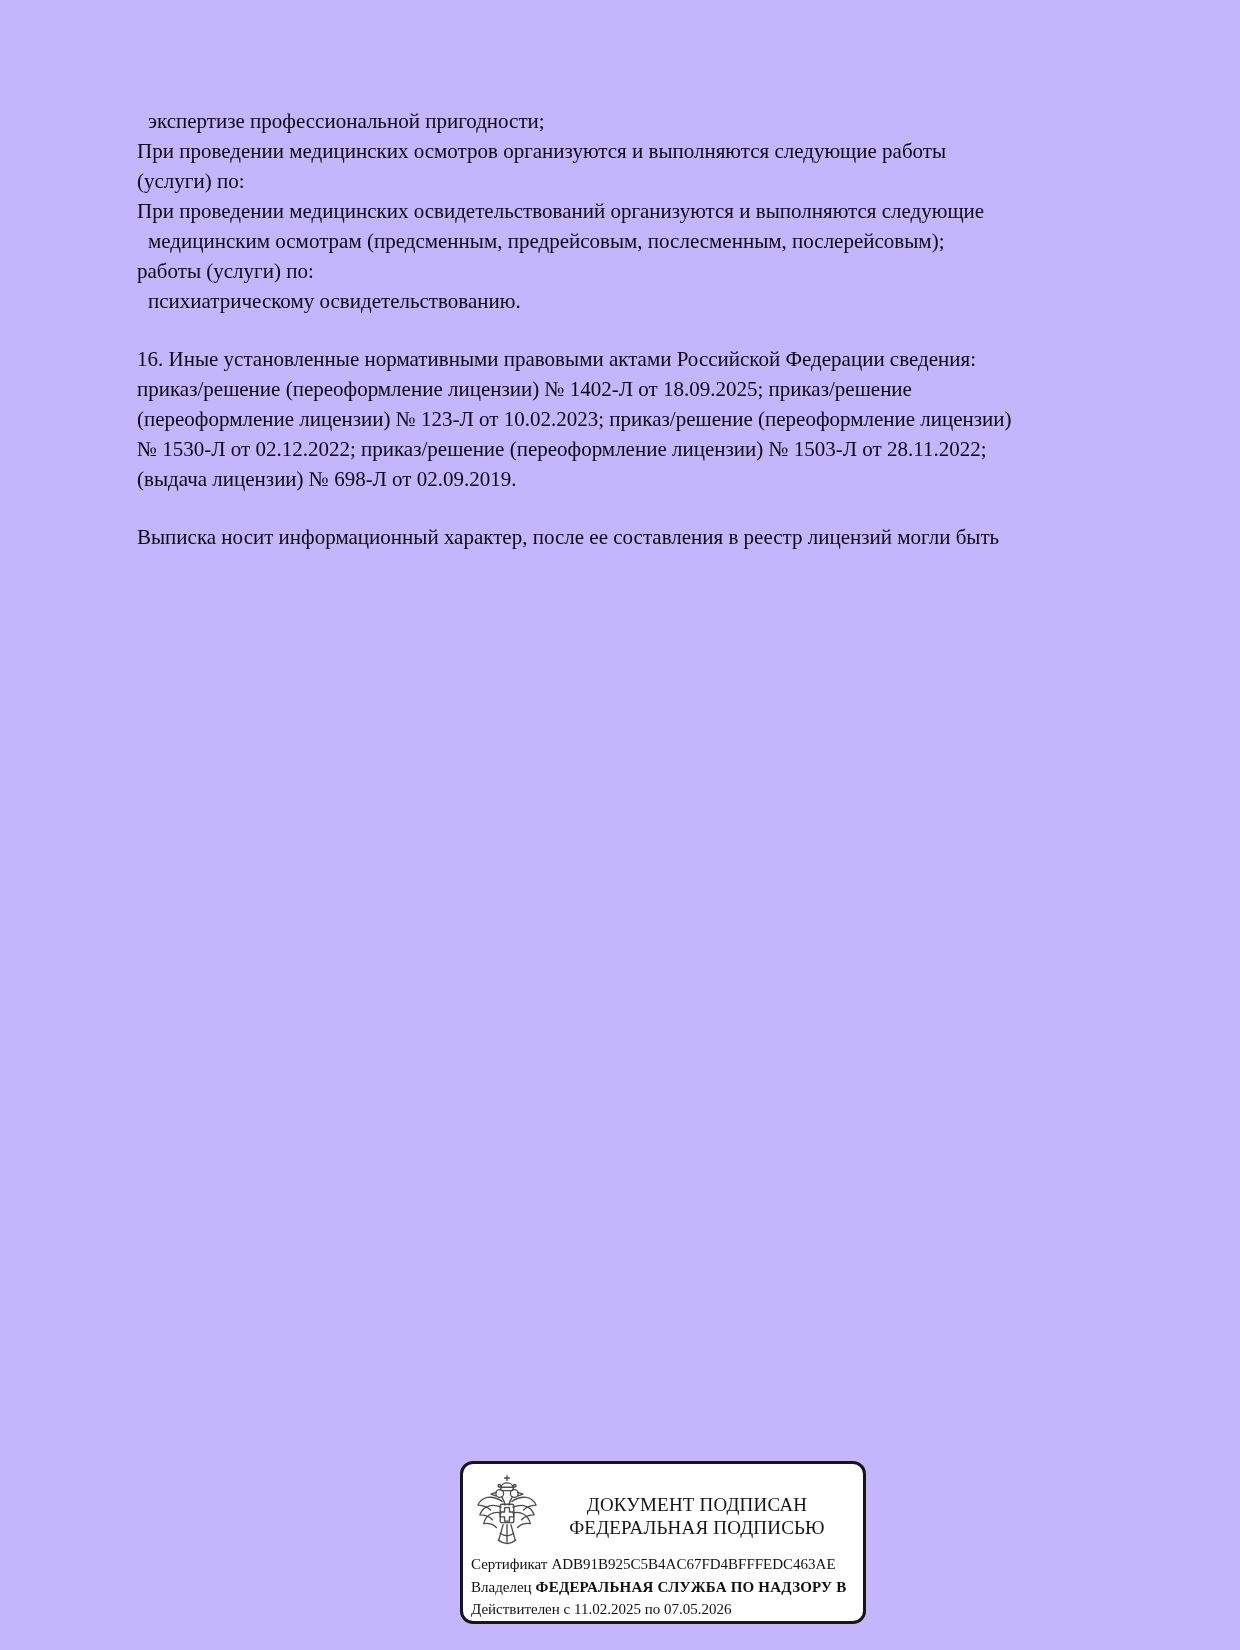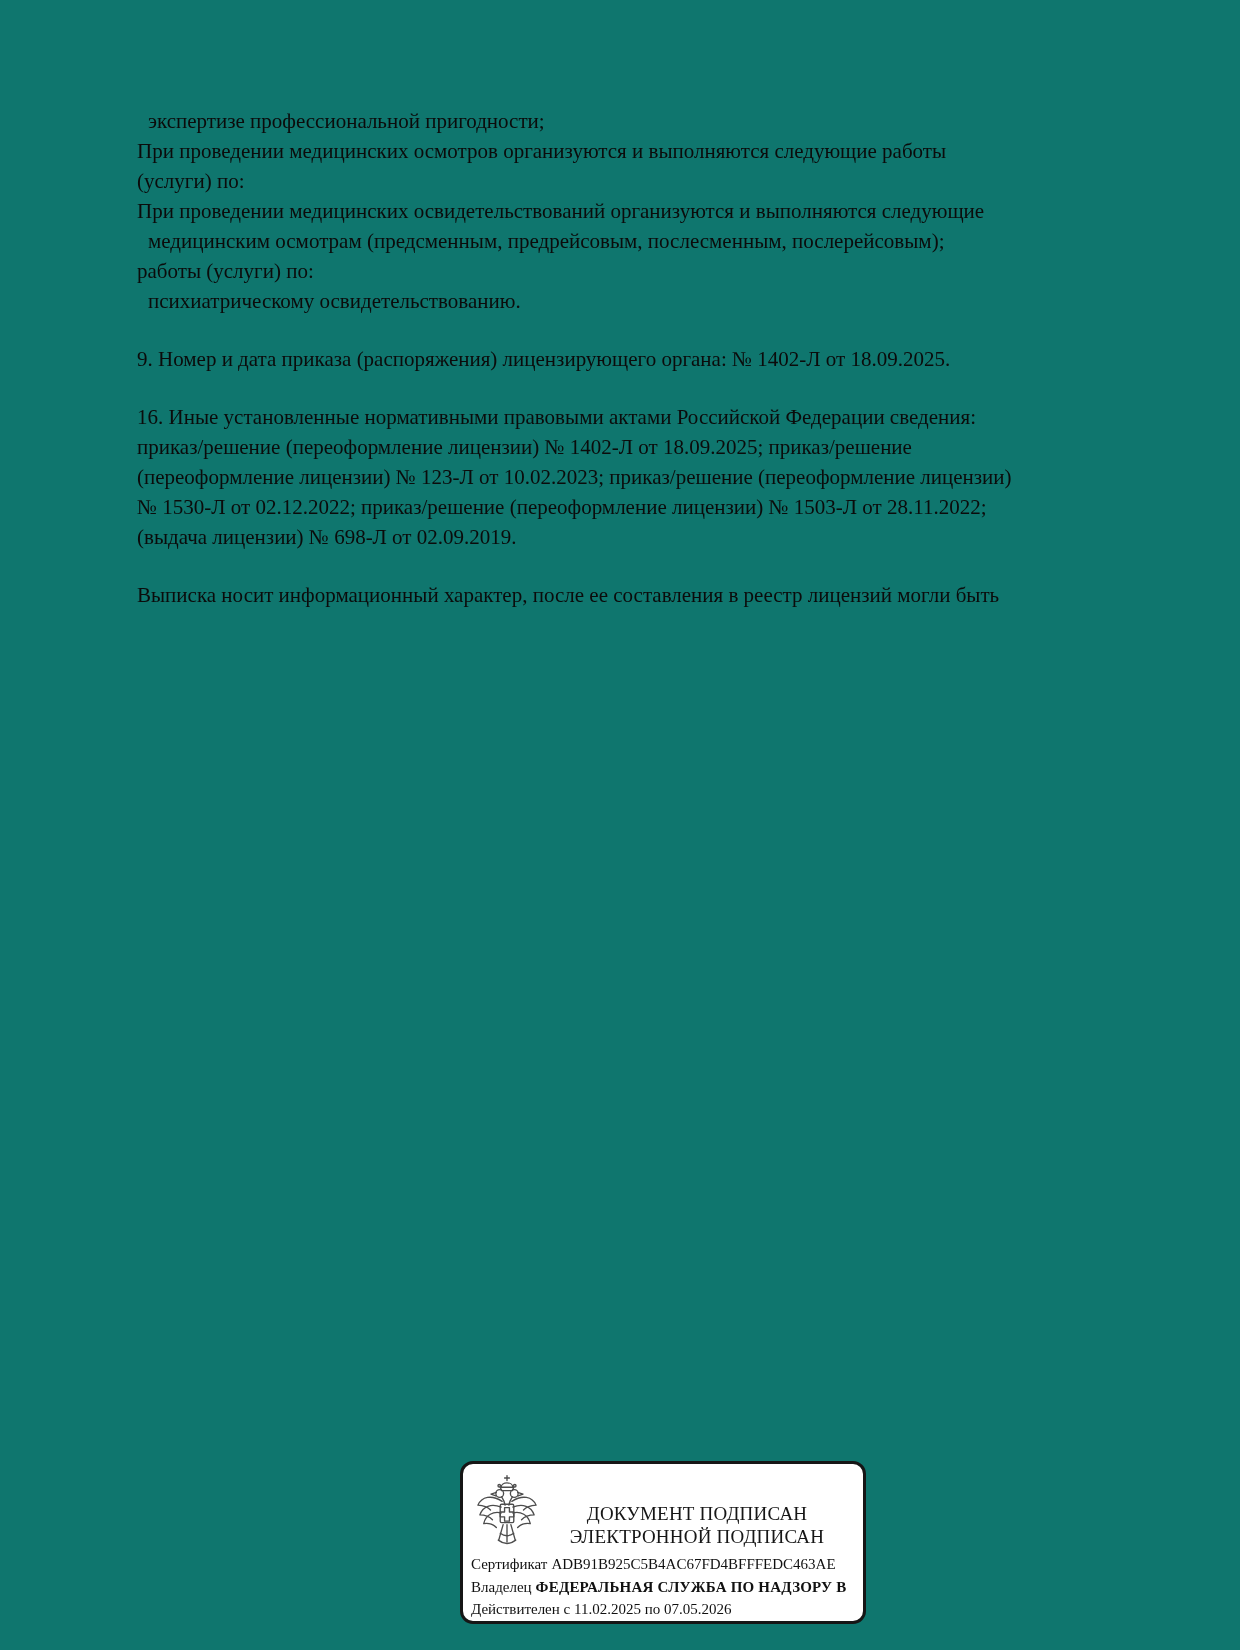--- a/index.html
+++ b/index.html
@@ -1,21 +1,21 @@
 <!DOCTYPE html>
 <html lang="ru"><head>
 <meta charset="utf-8">
 <style>
   * { margin: 0; padding: 0; box-sizing: border-box; }
   html, body { background: #ffffff; }
   .page {
     position: relative;
     width: 1240px;
     height: 1650px;
-    background: #0f766e;
+    background: #c4b5fd;
     color: #0b0b0b;
     font-family: "Liberation Serif", "DejaVu Serif", serif;
     overflow: hidden;
     margin: 0 auto;
   }
 
   
   .doc-text {
     position: absolute;
     left: 137px;
@@ -35,21 +35,21 @@
     top: 1461px;
     width: 406px;
     height: 163px;
     border: 3px solid #161616;
     border-radius: 13px;
     background: #ffffff;
     overflow: hidden;
   }
   .stamp-top {
     display: flex;
-    align-items: flex-end;
+    align-items: center;
     padding: 9px 8px 0 12px;
     height: 84px;
   }
   .emblem { width: 64px; height: 74px; flex: 0 0 auto; }
   .emblem svg { width: 100%; height: 100%; display: block; }
   .stamp-title {
     flex: 1;
     text-align: center;
     font-size: 19px;
     line-height: 23px;
@@ -74,23 +74,20 @@
 
   <main class="doc-text" id="doc-body">
       <div class="paragraph">
         <div class="line indent">экспертизе профессиональной пригодности;</div>
         <div class="line">При проведении медицинских осмотров организуются и выполняются следующие работы</div>
         <div class="line">(услуги) по:</div>
         <div class="line">При проведении медицинских освидетельствований организуются и выполняются следующие</div>
         <div class="line indent">медицинским осмотрам (предсменным, предрейсовым, послесменным, послерейсовым);</div>
         <div class="line">работы (услуги) по:</div>
         <div class="line indent">психиатрическому освидетельствованию.</div>
-      </div>
-      <div class="paragraph">
-        <div class="line">9. Номер и дата приказа (распоряжения) лицензирующего органа: № 1402-Л от 18.09.2025.</div>
       </div>
       <div class="paragraph">
         <div class="line">16. Иные установленные нормативными правовыми актами Российской Федерации сведения:</div>
         <div class="line">приказ/решение (переоформление лицензии) № 1402-Л от 18.09.2025; приказ/решение</div>
         <div class="line">(переоформление лицензии) № 123-Л от 10.02.2023; приказ/решение (переоформление лицензии)</div>
         <div class="line">№ 1530-Л от 02.12.2022; приказ/решение (переоформление лицензии) № 1503-Л от 28.11.2022;</div>
         <div class="line">(выдача лицензии) № 698-Л от 02.09.2019.</div>
       </div>
       <div class="paragraph">
         <div class="line">Выписка носит информационный характер, после ее составления в реестр лицензий могли быть</div>
@@ -129,21 +126,21 @@
             <path d="M30.5 34.5 h5 v4.5 h4.5 v5 h-4.5 v4.5 h-5 v-4.5 h-4.5 v-5 h4.5 z"></path>
 
             <path d="M29 52 L24.5 68 M33 52 V70 M37 52 L41.5 68"></path>
             <path d="M26 61 Q33 66 40 61"></path>
             <path d="M24 68 Q33 75 42 68"></path>
           </g>
         </svg>
       </div>
       <div class="stamp-title">
         <div>ДОКУМЕНТ ПОДПИСАН</div>
-        <div>ЭЛЕКТРОННОЙ ПОДПИСАН</div>
+        <div>ФЕДЕРАЛЬНАЯ ПОДПИСЬЮ</div>
       </div>
     </div>
     <div class="stamp-rows">
       <div class="stamp-row">
         <span class="label">Сертификат</span><span>ADB91B925C5B4AC67FD4BFFFEDC463AE</span>
       </div>
       <div class="stamp-row">
         <span class="label">Владелец</span><span class="owner-value">ФЕДЕРАЛЬНАЯ СЛУЖБА ПО НАДЗОРУ В СФ</span>
       </div>
       <div class="stamp-row">Действителен с 11.02.2025 по 07.05.2026</div>

